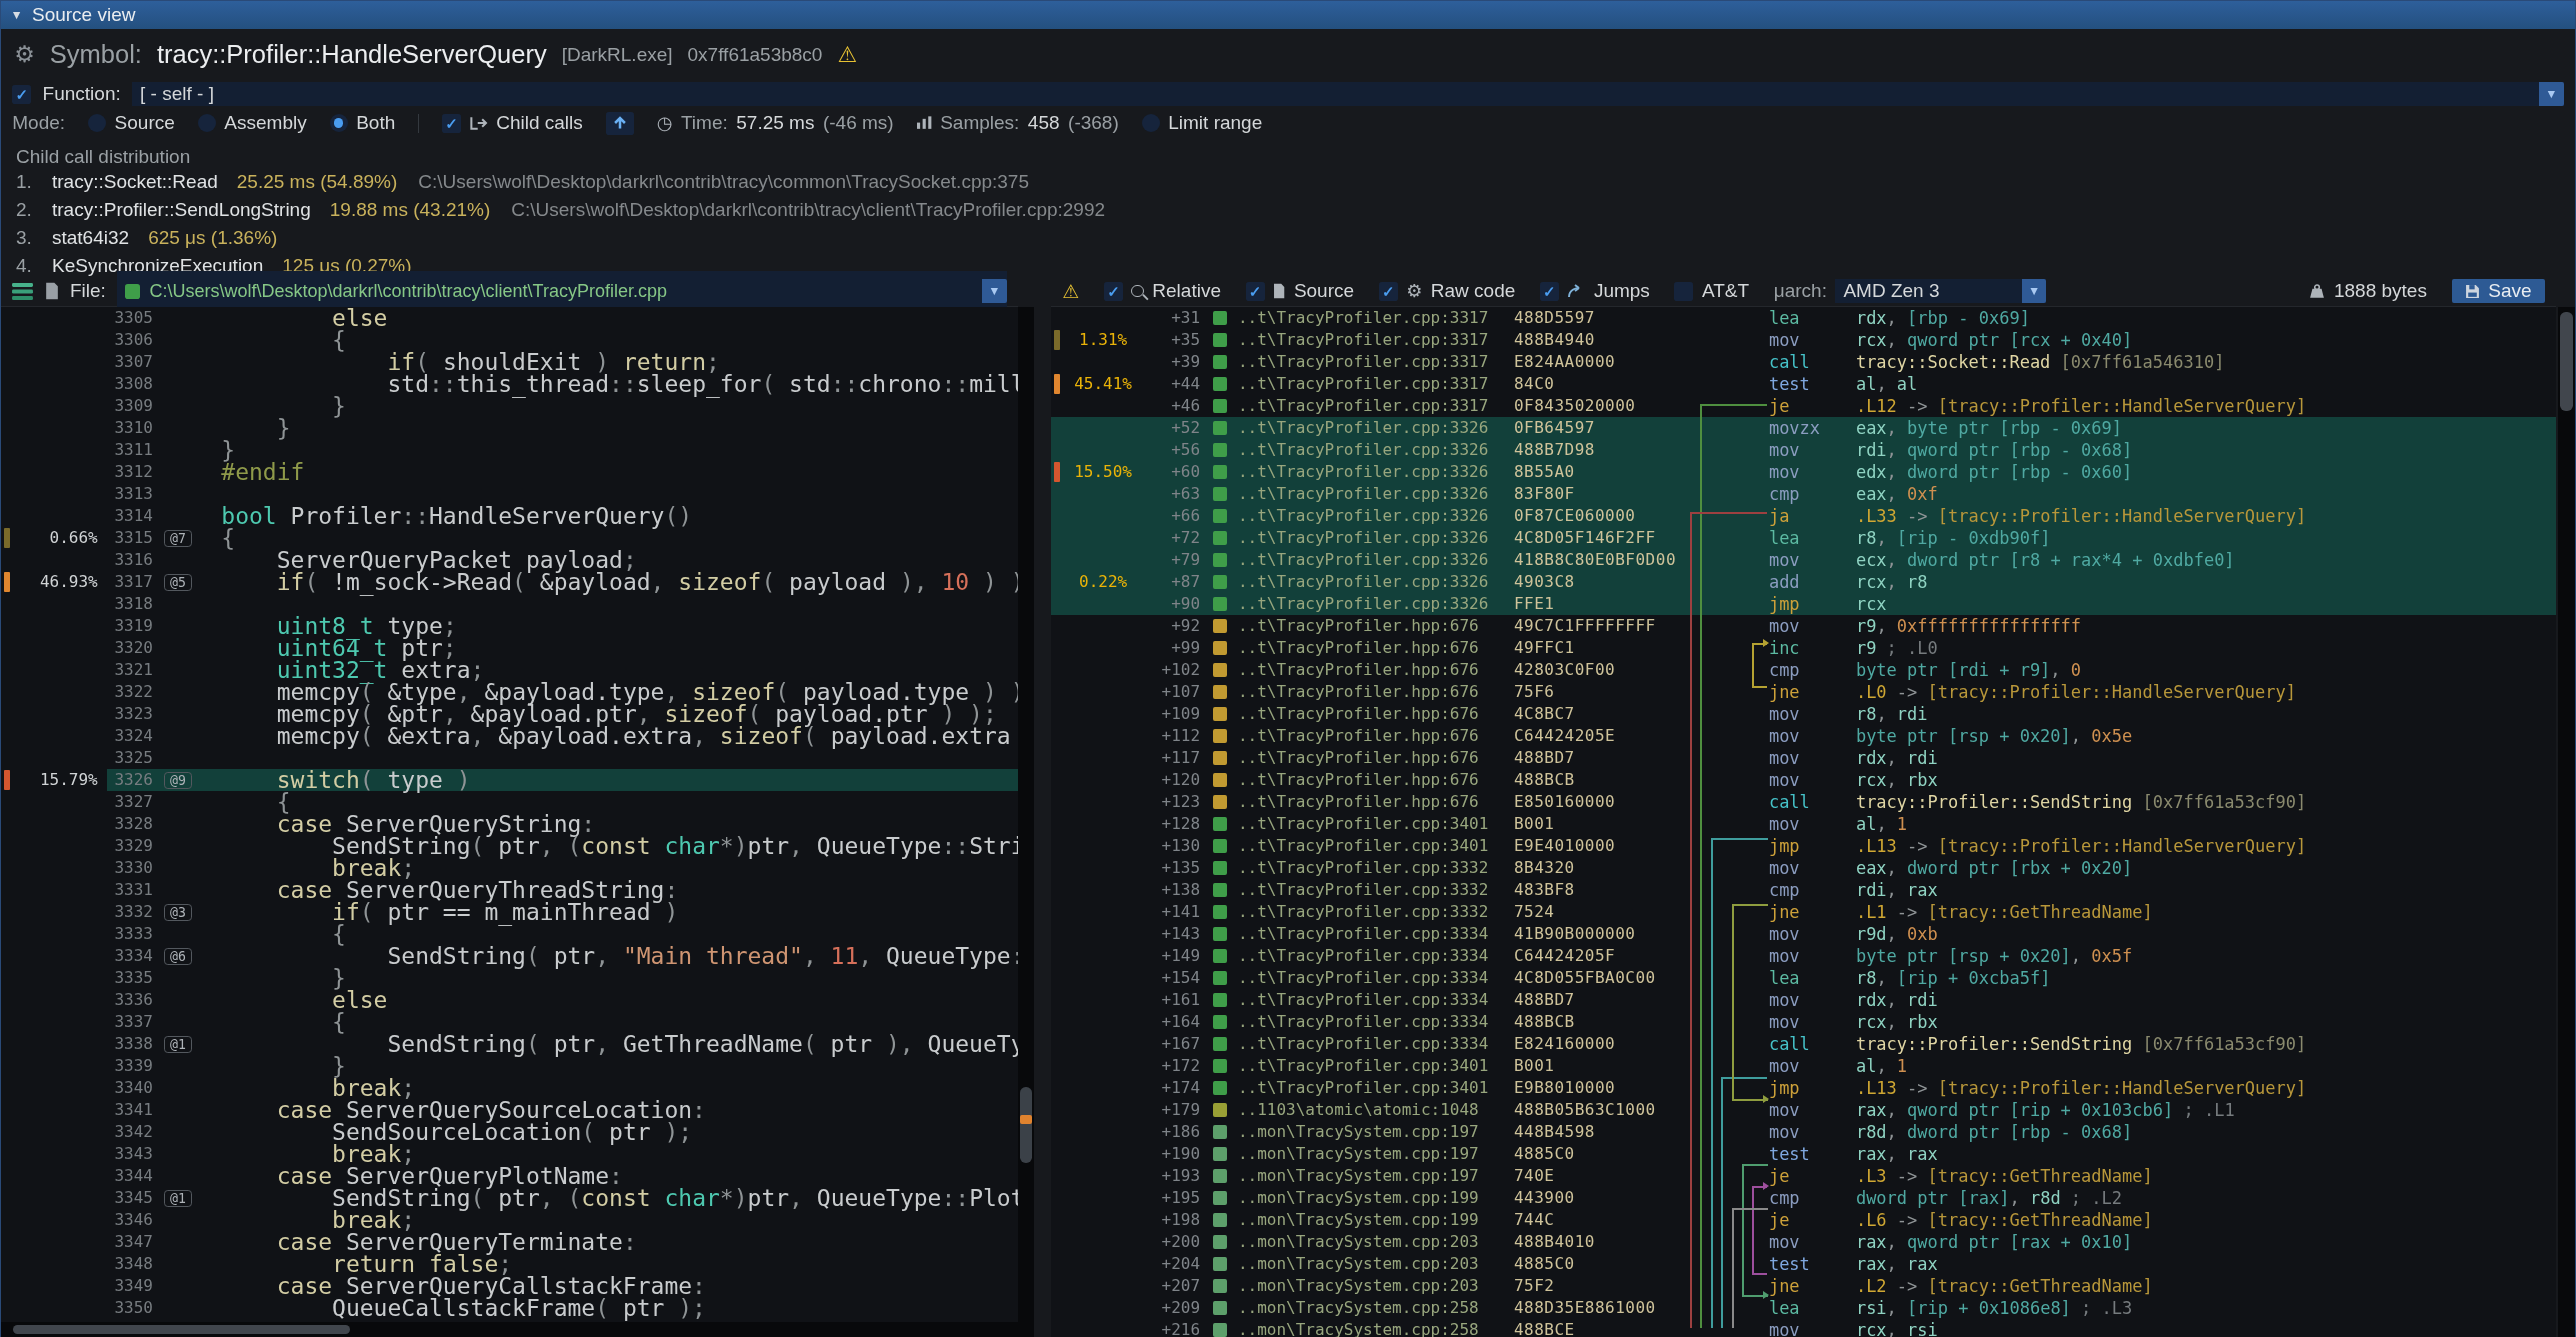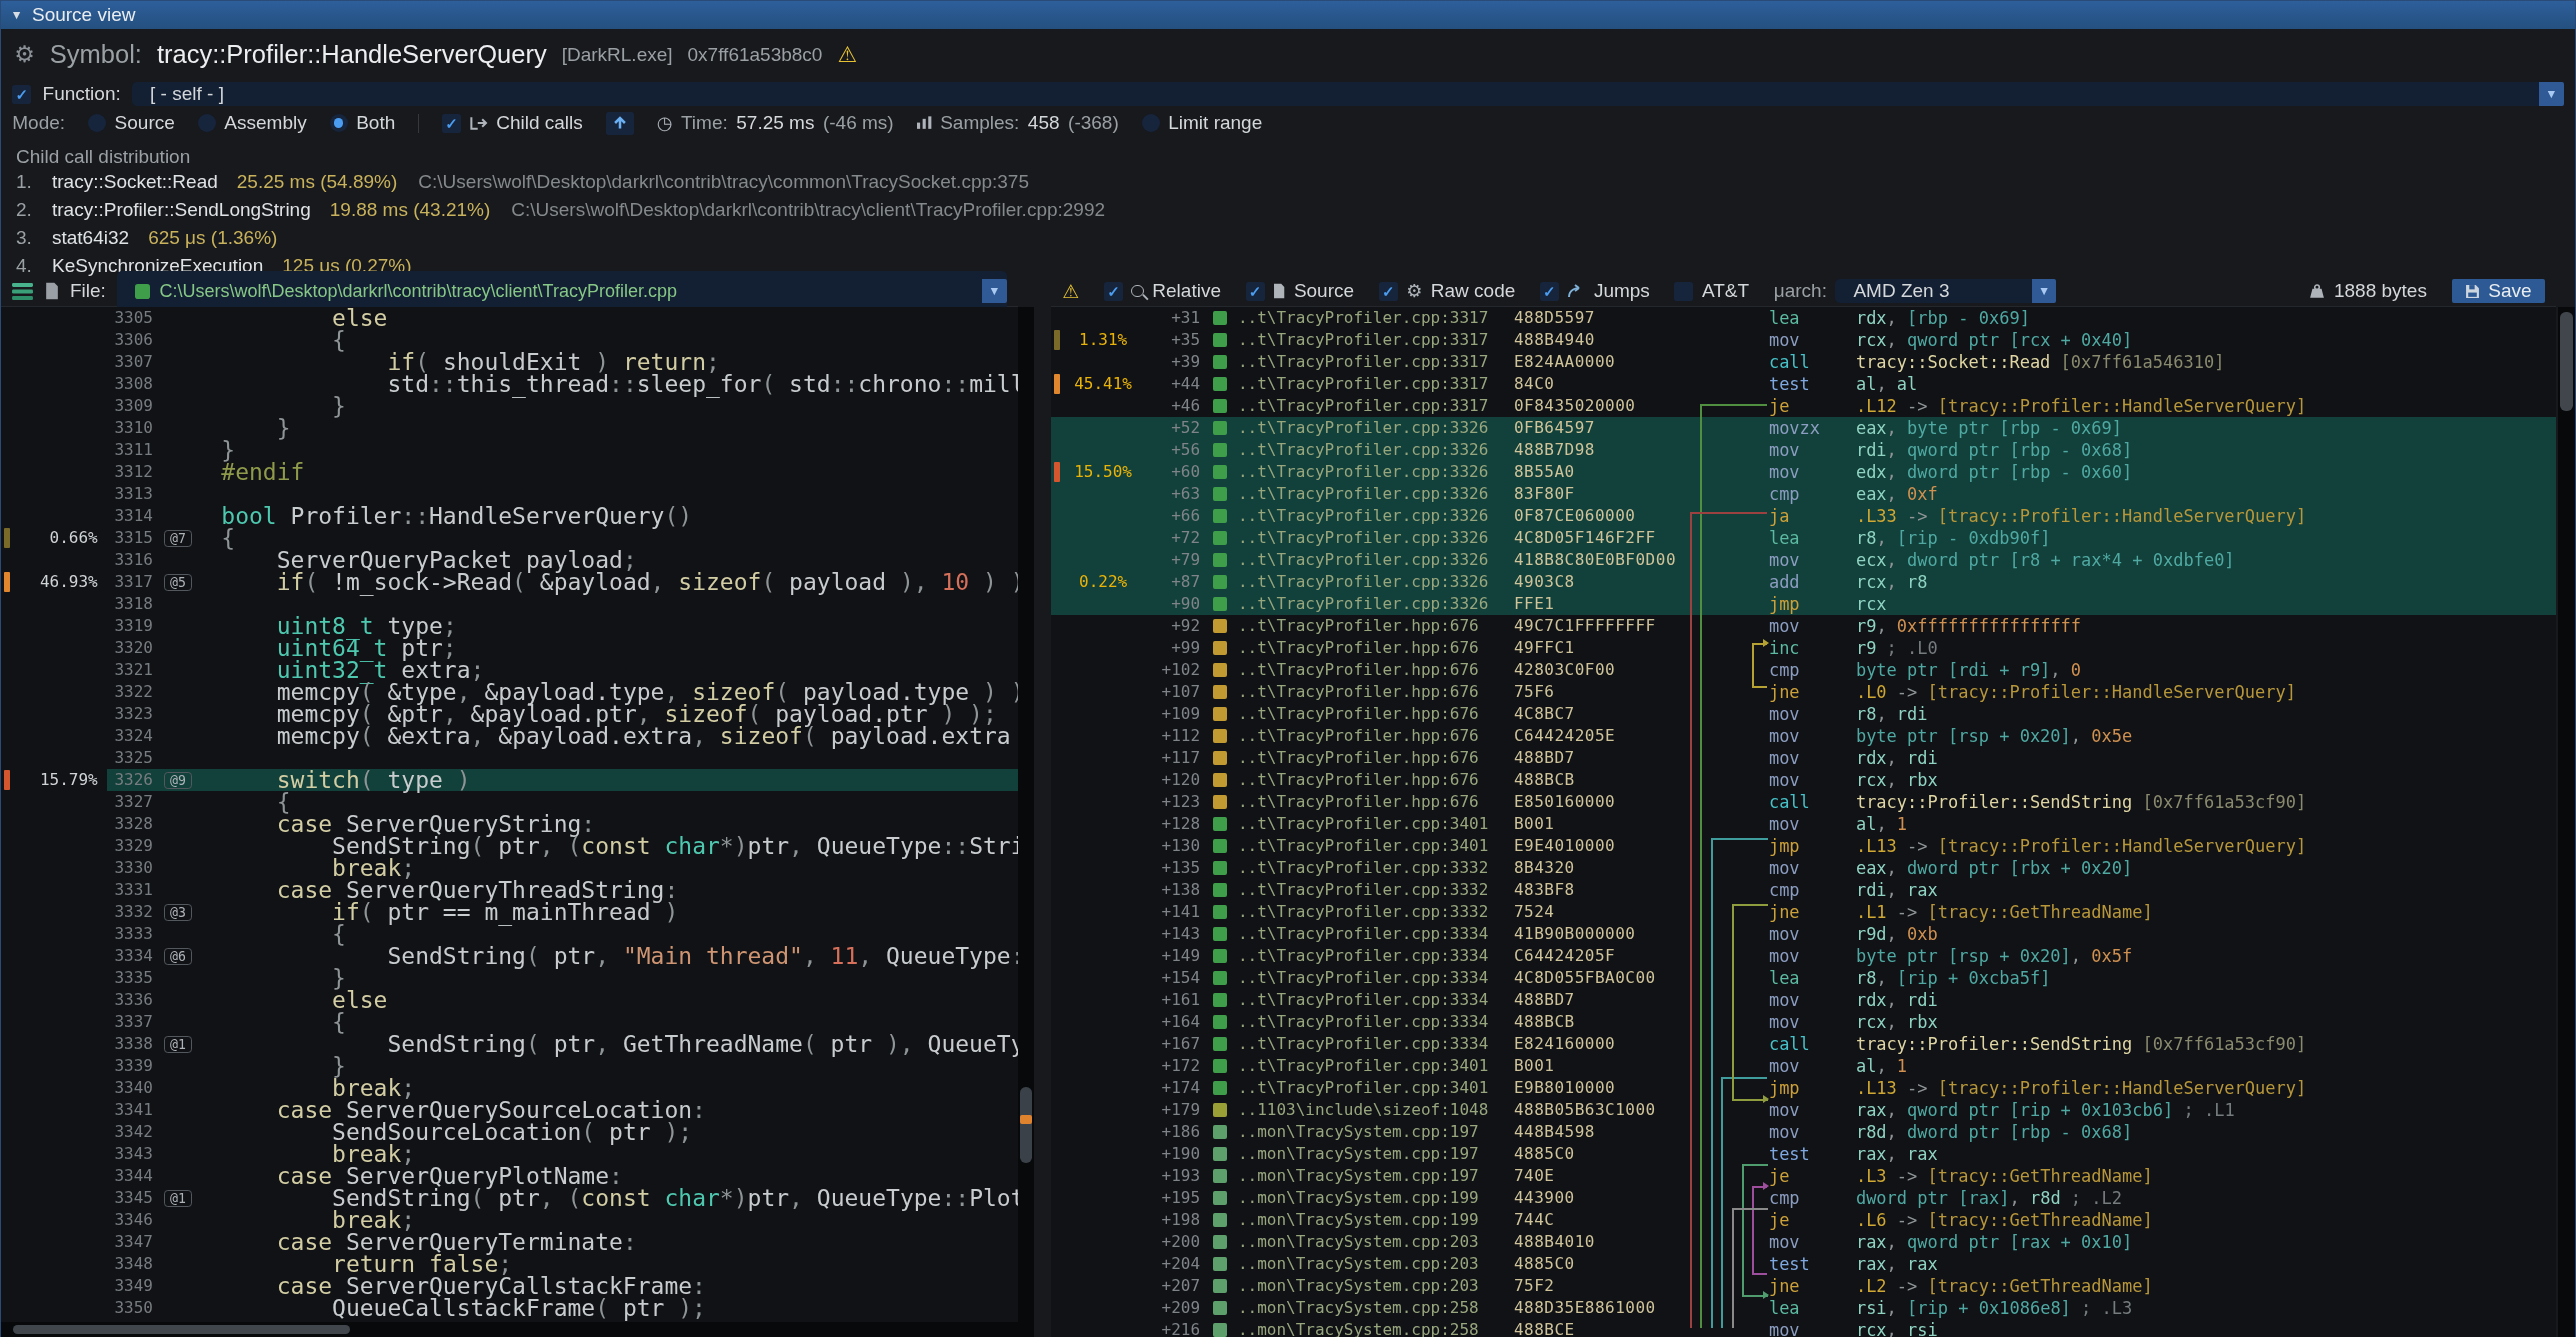--- a/index.html
+++ b/index.html
@@ -17,21 +17,21 @@
   .sym-icon{color:#8a9096;font-size:23px;}
   .sym-label{font-size:25.5px;color:#9aa0a4;}
   .sym-name{font-size:25.5px;color:#eceef0;}
   .sym-module,.sym-addr{font-size:19px;color:#9aa0a4;}
   .warn{color:#e6c133;font-size:22px;}
 
   
   .function-row{position:absolute;left:0;top:79px;right:0;height:28px;display:flex;align-items:center;gap:11.3px;padding:0 11.3px;}
   .cb{width:19px;height:19px;background:#16243c;border-radius:2.8px;display:inline-flex;align-items:center;justify-content:center;flex:none;}
   .cb .tick{color:#4a9df0;font-size:15px;font-weight:bold;line-height:1;}
-  .combo{background:#131f33;height:24.6px;display:flex;align-items:center;border-radius:5px;padding-left:18px;gap:9.4px;}
+  .combo{background:#131f33;height:24.6px;display:flex;align-items:center;border-radius:0;padding-left:8px;gap:9.4px;}
   .combo .arrowbox{width:24.6px;height:24.6px;background:#2f5a96;display:flex;align-items:center;justify-content:center;margin-left:auto;border-radius:0 1.9px 1.9px 0;flex:none;}
   .combo .arr{color:#a9c9f2;font-size:12.3px;}
   .fn-combo{flex:1;}
   .lbl{font-size:19px;color:#d5d8da;}
   .lbl.dim{color:#9aa0a4;text-align:center;}
 
   
   .mode-row{position:absolute;left:0;top:108px;right:0;height:28px;display:flex;align-items:center;gap:23px;padding:0 11.3px;}
   .radio{width:18px;height:18px;border-radius:50%;background:#16243c;display:inline-block;position:relative;flex:none;}
   .radio.sel::after{content:"";position:absolute;inset:4.3px;background:#4a9df0;border-radius:50%;}
@@ -1131,21 +1131,21 @@
             <span class="amn mc-gold">jmp</span>
             <span class="aops"><span class="tk-l">.L13</span><span class="tk-p"> -&gt; </span><span class="tk-l2">[tracy::Profiler::HandleServerQuery]</span></span>
           </div>
           <div class="asm-row">
             <span class="abar"></span>
             <span class="apct"></span>
             <span class="aoff">+179</span>
             <span class="asq">
               <span class="asq-i" style="background: rgb(154, 160, 53);"></span>
             </span>
-            <span class="afile">..1103\include\sizeof:1048</span>
+            <span class="afile">..1103\atomic\atomic:1048</span>
             <span class="abytes">488B05B63C1000</span>
             <span class="ajump"></span>
             <span class="amn mc-blue">mov</span>
             <span class="aops"><span class="tk-r">rax</span><span class="tk-p">, </span><span class="tk-m">qword ptr [rip + 0x103cb6]</span><span class="tk-c">  ; .L1</span></span>
           </div>
           <div class="asm-row">
             <span class="abar"></span>
             <span class="apct"></span>
             <span class="aoff">+186</span>
             <span class="asq">

